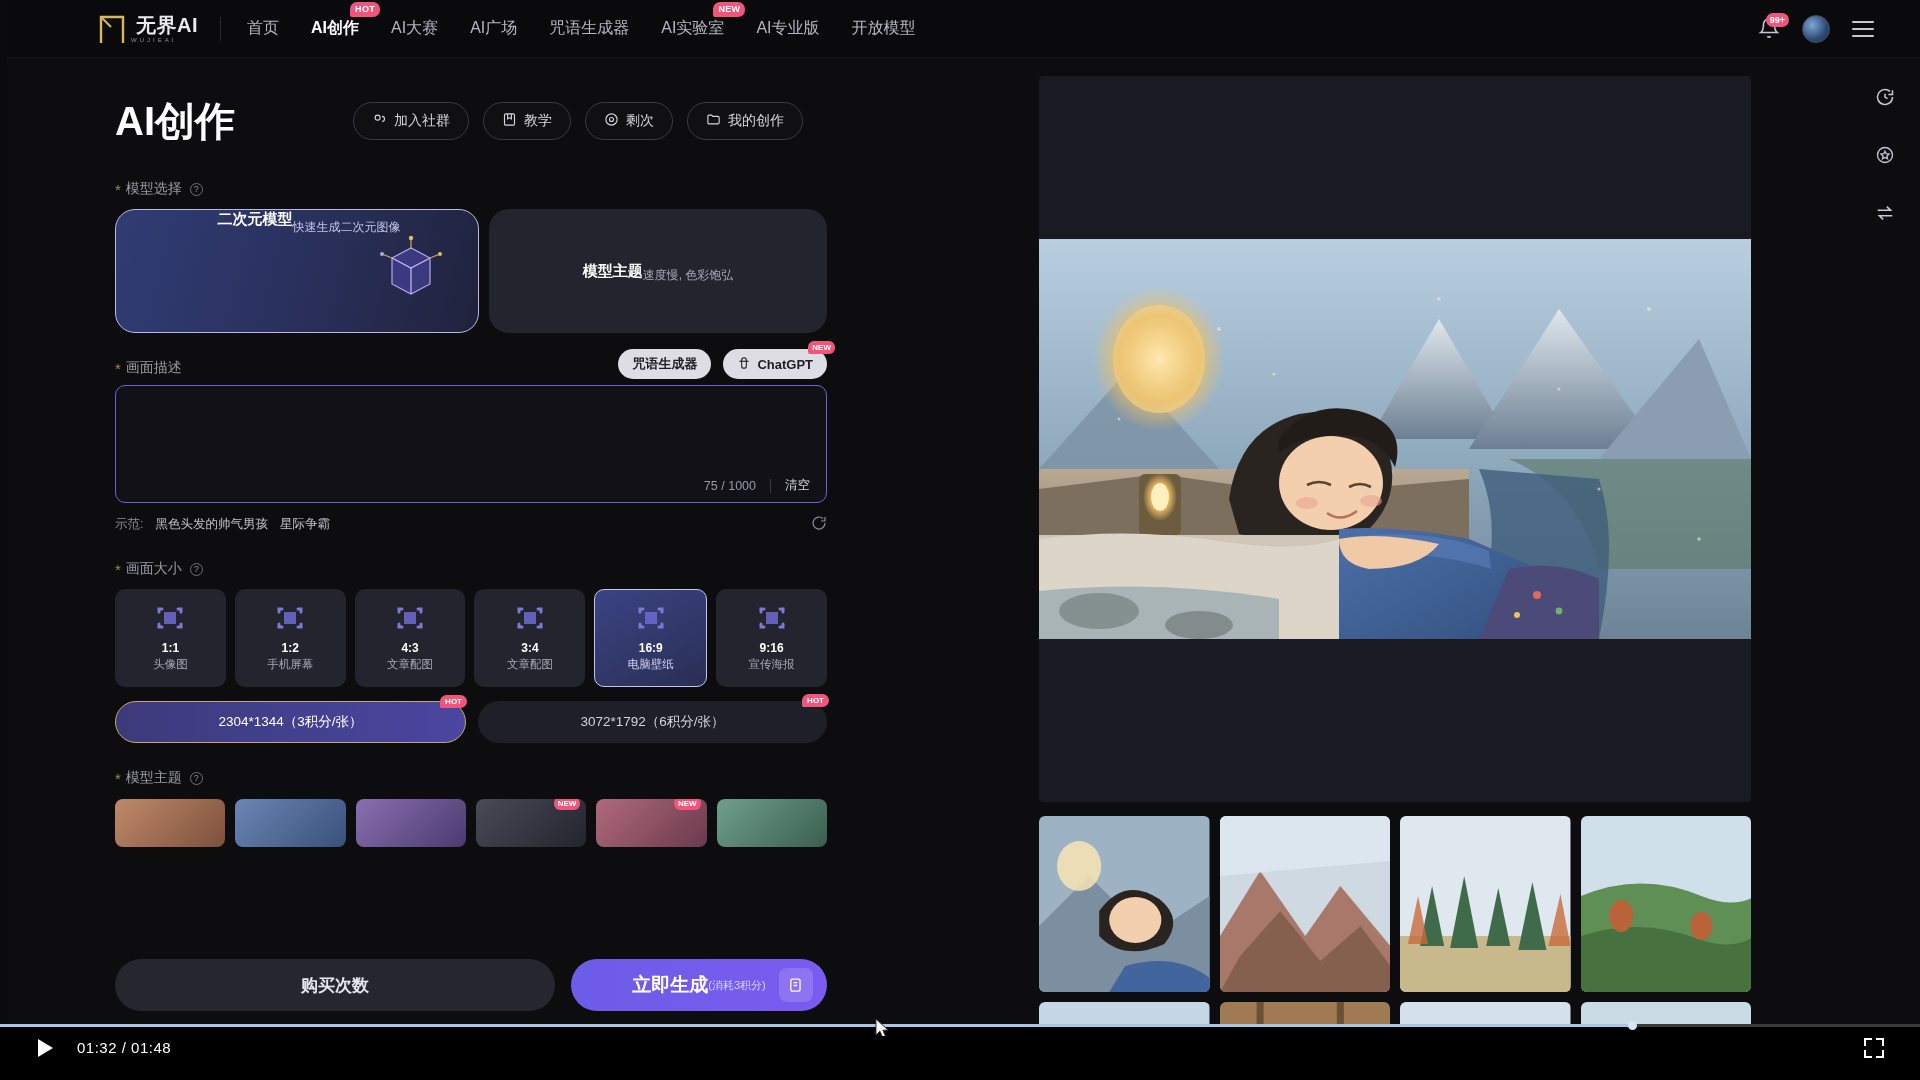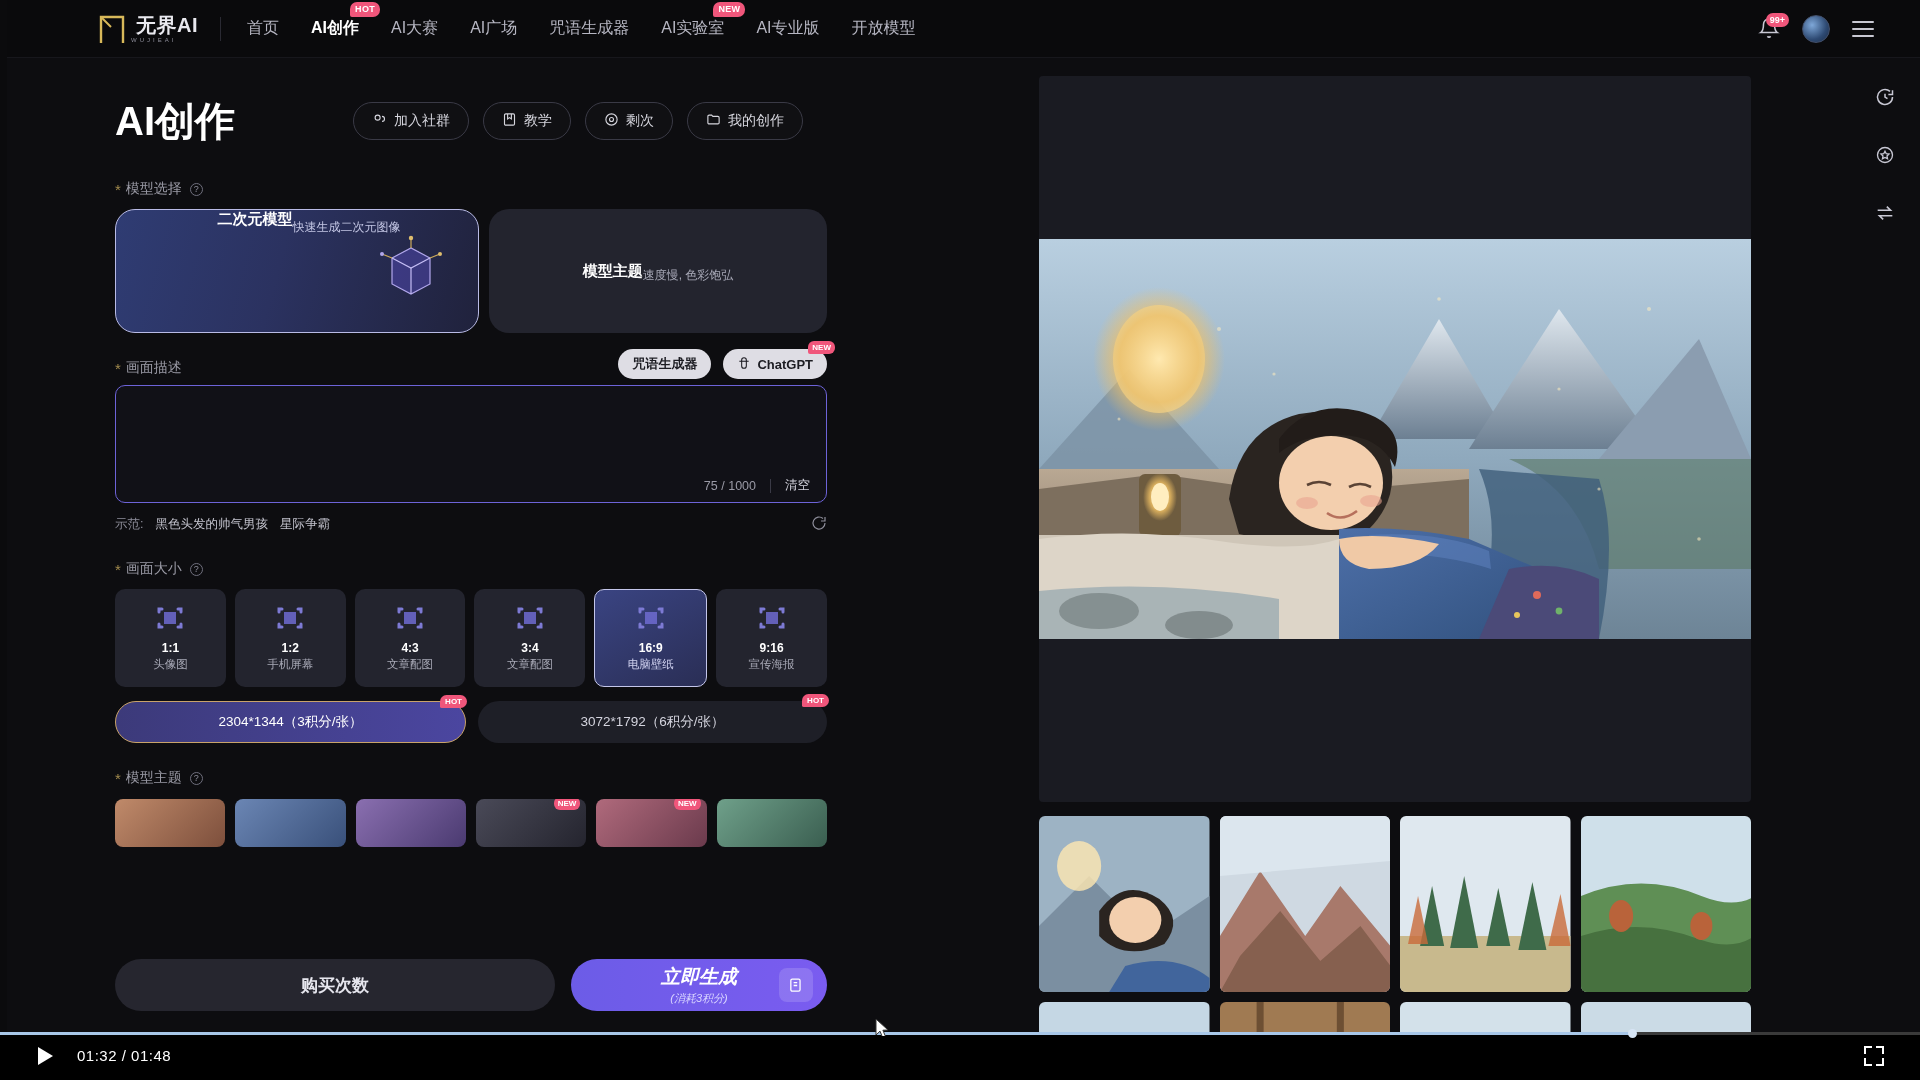--- a/index.html
+++ b/index.html
@@ -286,22 +286,21 @@
     color: #e6e6ee; font-size: 17px; font-weight: 700;
     display: flex; align-items: center; justify-content: center;
     cursor: pointer;
   }
   .gen-btn {
     flex: 1; height: 52px;
     border-radius: 26px;
     background: linear-gradient(90deg, #6c5ce7 0%, #7a5cf0 100%);
     display: flex; align-items: center; justify-content: center;
     position: relative; cursor: pointer;
-    flex-direction: column;
-    font-style: italic;
+    flex-direction: row;
   }
   .gen-main { color: #fff; font-size: 19px; font-weight: 800; }
   .gen-sub { color: #d9d5ff; font-size: 11px; margin-top: 1px; }
   .gen-side {
     position: absolute; right: 14px; top: 50%; transform: translateY(-50%);
     width: 34px; height: 34px; border-radius: 8px;
     background: rgba(255,255,255,0.15);
     display: flex; align-items: center; justify-content: center;
   }
   .cursor-arrow {
@@ -342,21 +341,21 @@
     display: flex; flex-direction: column; gap: 24px; align-items: center;
   }
   .rail-btn {
     width: 34px; height: 34px; border-radius: 50%;
     display: flex; align-items: center; justify-content: center;
     color: #c8c8d4; cursor: pointer;
   }
 
   
   .player {
-    position: absolute; left: 0; bottom: 4px;
+    position: absolute; left: 0; bottom: 12px;
     width: 1920px; height: 44px;
     background: #000;
   }
   .progress-track {
     position: absolute; left: 0; top: 0; width: 1920px; height: 3px;
     background: #3a3a3a;
   }
   .progress-fill { height: 3px; background: #a8c7e8; }
   .progress-knob {
     position: absolute; top: -3px; width: 9px; height: 9px; border-radius: 50%;

